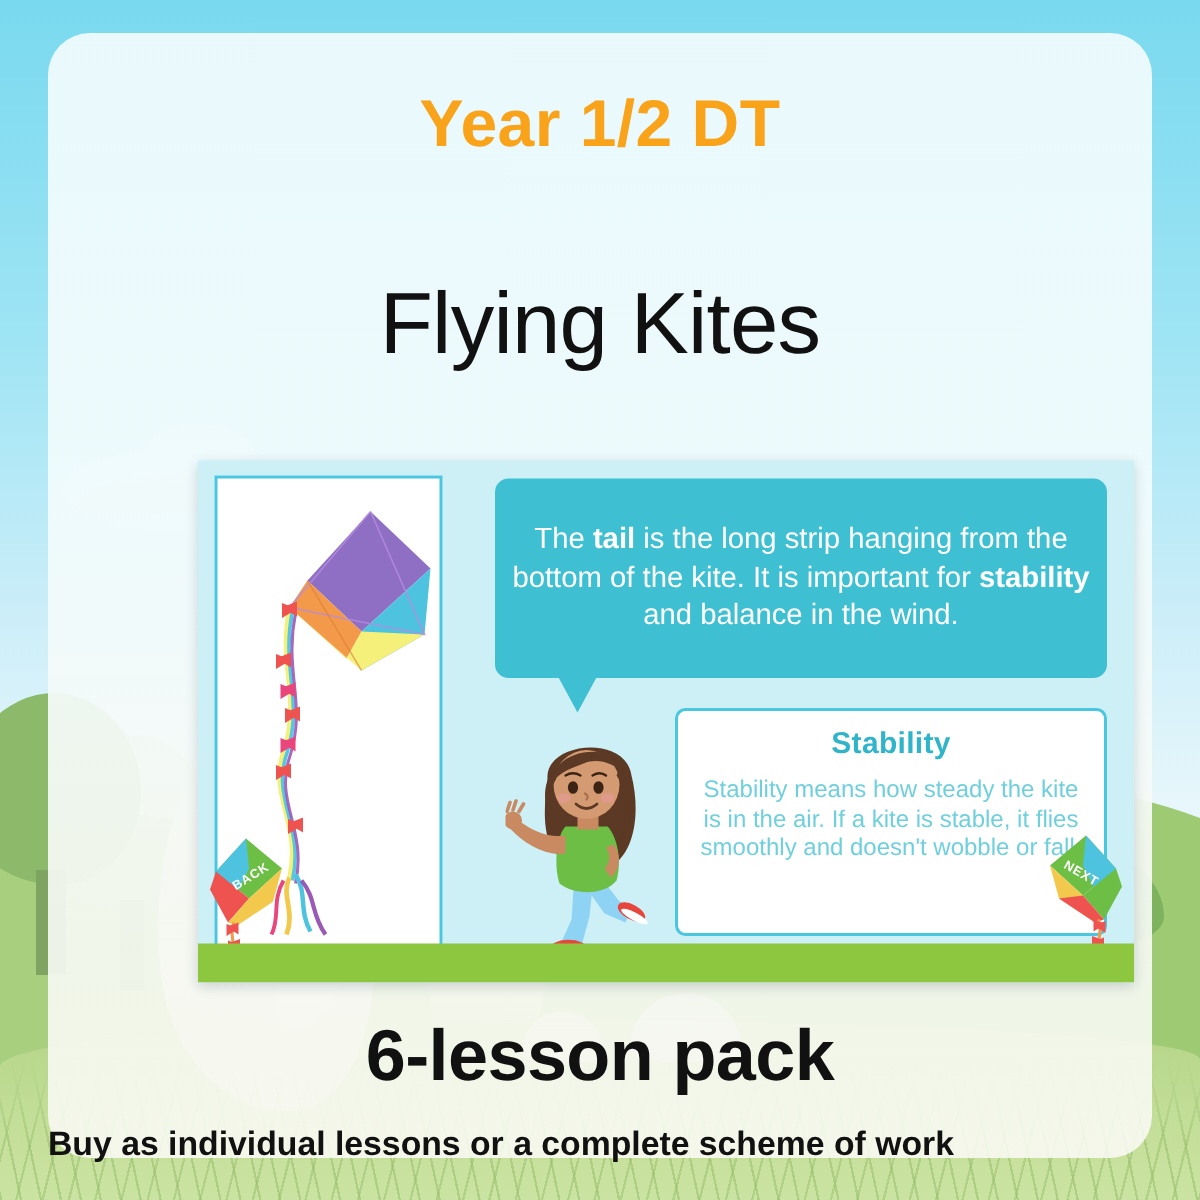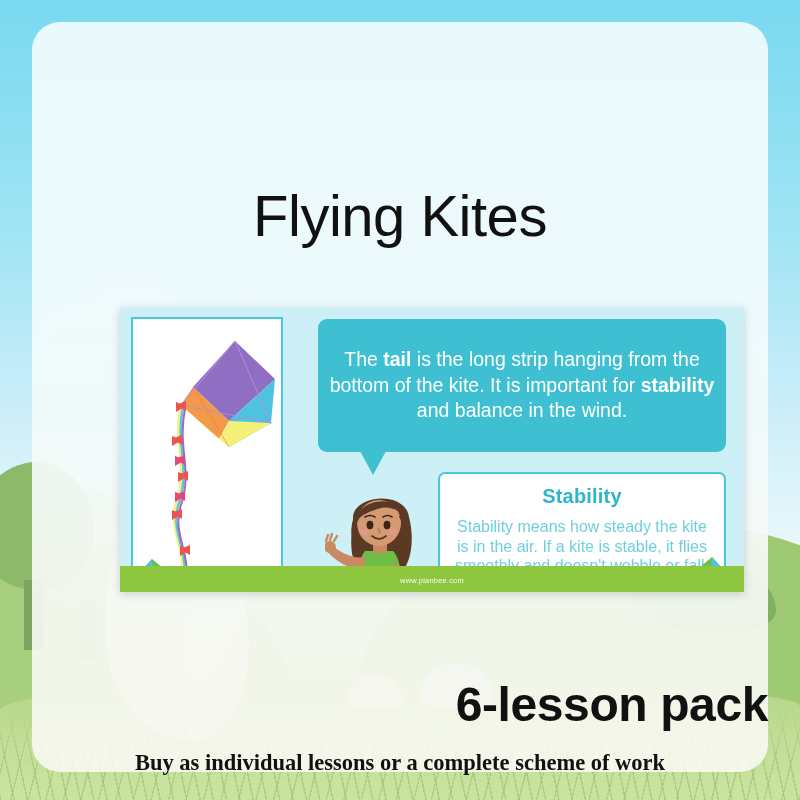--- a/index.html
+++ b/index.html
@@ -101,31 +101,31 @@
 
   .kicker{
     position:absolute;left:0;right:0;top:36px;text-align:center;
     color:#f9a31b;font-size:44px;font-weight:bold;letter-spacing:.3px;
   }
   .maintitle{
     position:absolute;left:0;right:0;top:160px;text-align:center;
     color:#111111;font-size:58px;font-weight:normal;letter-spacing:-.5px;
   }
   .packline{
-    position:absolute;left:0;right:0;top:655px;text-align:right;
+    position:absolute;left:0;right:0;top:655px;text-align:center;
     color:#111111;font-size:48px;font-weight:bold;letter-spacing:-.4px;
   }
   .subline{
-    position:absolute;left:0;right:0;top:728px;text-align:center;
-    color:#111111;font-size:22.5px;font-weight:bold;font-family:Liberation Serif, serif;
+    position:absolute;left:0;right:0;top:728px;
+    color:#111111;font-size:22.5px;font-weight:bold;
   }
 
   
   .slide{
-    position:absolute;left:88px;top:285px;width:624px;height:285px;
+    position:absolute;left:100px;top:285px;width:624px;height:348px;
     background:#cdeff6;
     box-shadow:0 2px 8px rgba(40,70,90,.22);
     overflow:hidden;
   }
   .slide-grass{
     position:absolute;left:0;right:0;bottom:0;height:26px;
     background:#8dc63f;
   }
   .watermark{
     position:absolute;left:0;right:0;bottom:7px;text-align:center;
@@ -211,20 +211,21 @@
   <div class="bush-r"></div>
   <div class="grass-front"></div>
   <div class="path"></div>
   <div class="path2"></div>
   <div class="rock2"></div>
   <div class="rock"></div>
   <div class="grass-blades"></div>
 
   <div class="card">
 
+    <div class="kicker">Year 1/2 DT</div>
     <div class="maintitle">Flying Kites</div>
 
     <div class="slide">
 
       <div class="kite-panel">
         <svg class="bigkite" viewBox="0 0 118 290">
 
           <polygon points="72,6 112,44 66,86 30,52" fill="#8e6fc4"></polygon>
           <polygon points="30,52 66,86 56,104 18,70" fill="#f2994a"></polygon>
           <polygon points="112,44 108,88 66,112 66,86" fill="#4ec3e0"></polygon>
@@ -343,19 +344,18 @@
             <polygon points="45,63 37,60 37,68"></polygon>
               <polygon points="37,64 45,61 45,69"></polygon>
             <polygon points="44,74 36,71 36,79"></polygon>
               <polygon points="36,75 44,72 44,80"></polygon>
           </g>
         </svg>
         <span class="lbl">NEXT</span>
       </div>
 
       <div class="slide-grass"></div>
-      <div class="watermark">www.planbee.com</div>
     </div>
 
     <div class="packline">6-lesson pack</div>
     <div class="subline">Buy as individual lessons or a complete scheme of work</div>
   </div>
 </div>
 
 </body></html>

